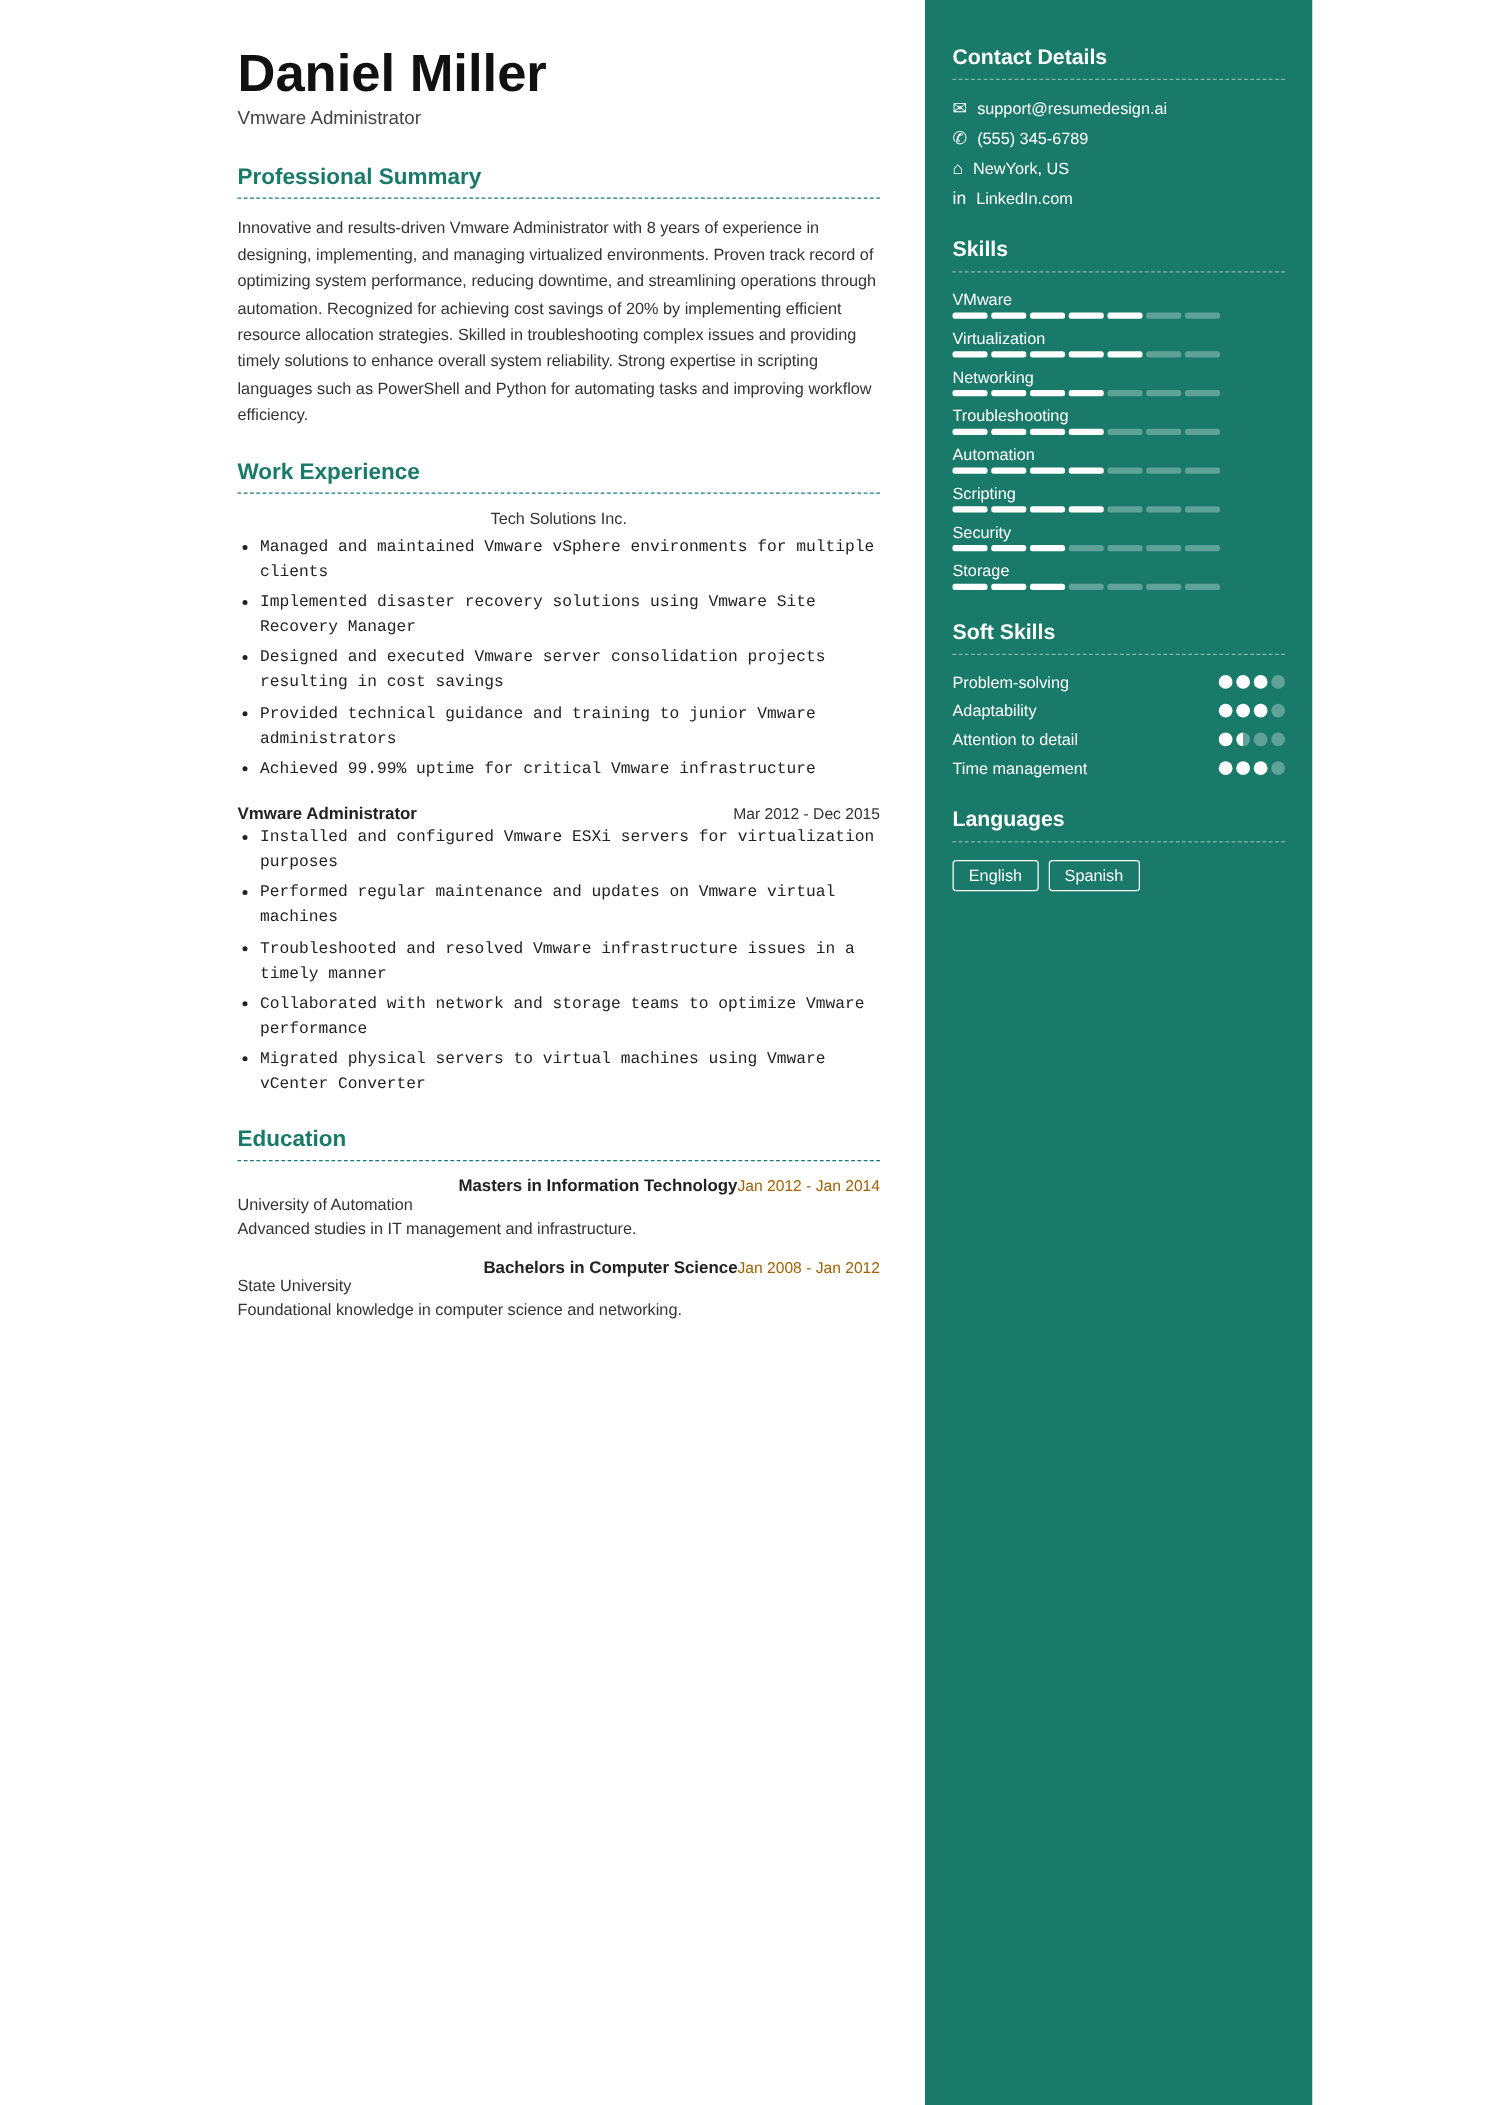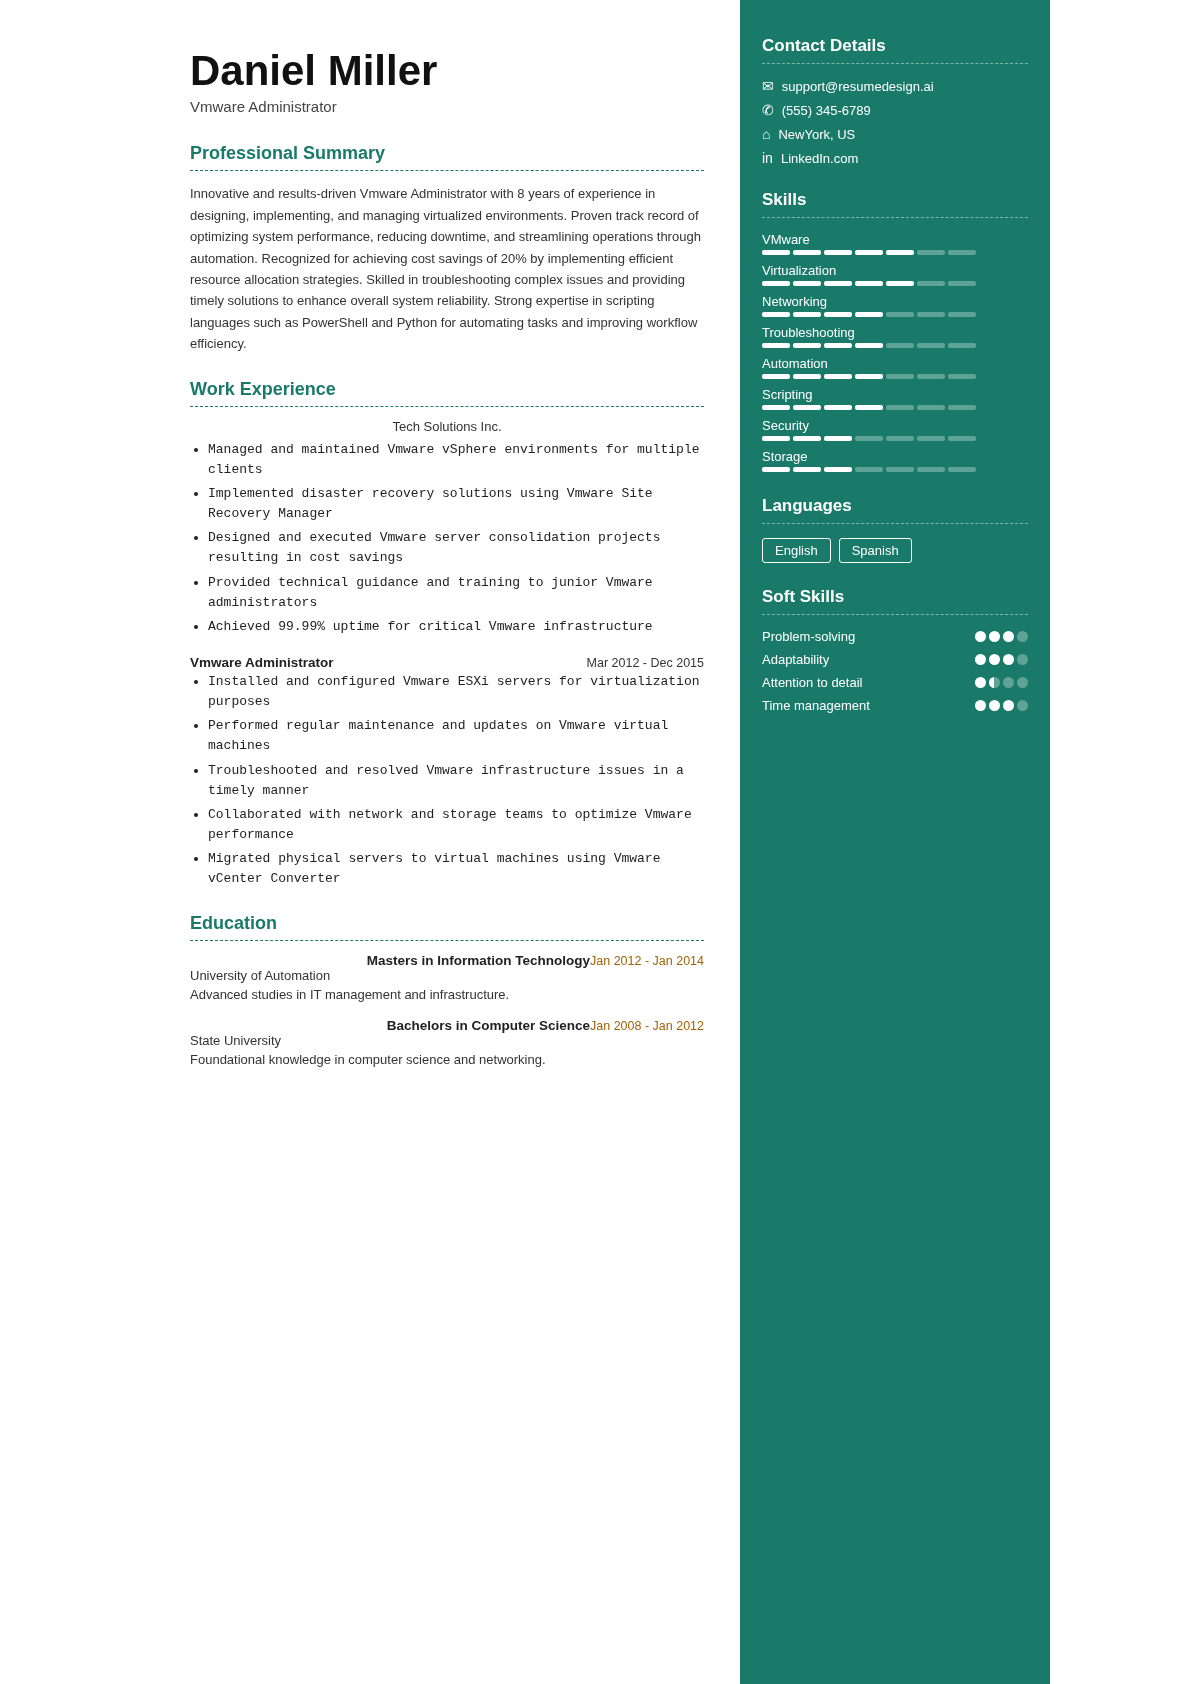--- a/index.html
+++ b/index.html
@@ -20,21 +20,20 @@
       flex: 1;
       padding: 36px 36px 36px 40px;
       background: #fff;
     }
     .name {
       font-size: 42px;
       font-weight: 900;
       color: #111;
       line-height: 1.1;
       margin-bottom: 4px;
-      margin-top: 12px;
     }
     .title {
       font-size: 15px;
       color: #444;
       margin-bottom: 28px;
     }
     .section-title {
       font-size: 18px;
       font-weight: 700;
       color: #1a7a6a;
@@ -340,29 +339,20 @@
               <div class="skill-seg empty"></div>
               <div class="skill-seg empty"></div>
               <div class="skill-seg empty"></div>
               <div class="skill-seg empty"></div>
             </div>
     </div>
         </div>
     </div>
 
     <div class="right-section">
-      <div class="right-section-title">Languages</div>
-      <hr class="right-divider">
-      <div class="lang-badges" id="lang-container">
-          <span class="lang-badge">English</span>
-          <span class="lang-badge">Spanish</span>
-        </div>
-    </div>
-
-    <div class="right-section">
       <div class="right-section-title">Soft Skills</div>
       <hr class="right-divider">
       <div id="soft-skills-container">
           <div class="soft-skill-item">
       <div class="soft-skill-name">Problem-solving</div>
       <div class="soft-dots">
               <div class="dot filled"></div>
               <div class="dot filled"></div>
               <div class="dot filled"></div>
               <div class="dot empty"></div>
@@ -390,14 +380,23 @@
       <div class="soft-skill-name">Time management</div>
       <div class="soft-dots">
               <div class="dot filled"></div>
               <div class="dot filled"></div>
               <div class="dot filled"></div>
               <div class="dot empty"></div>
             </div>
     </div>
         </div>
     </div>
+
+    <div class="right-section">
+      <div class="right-section-title">Languages</div>
+      <hr class="right-divider">
+      <div class="lang-badges" id="lang-container">
+          <span class="lang-badge">English</span>
+          <span class="lang-badge">Spanish</span>
+        </div>
+    </div>
   </div>
 </div>
 
 </body></html>

